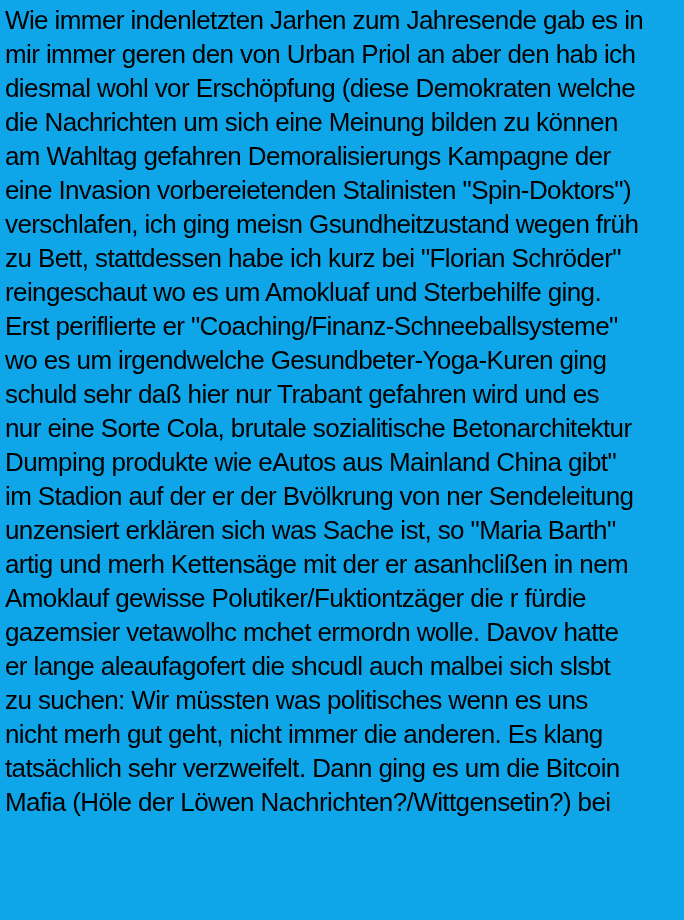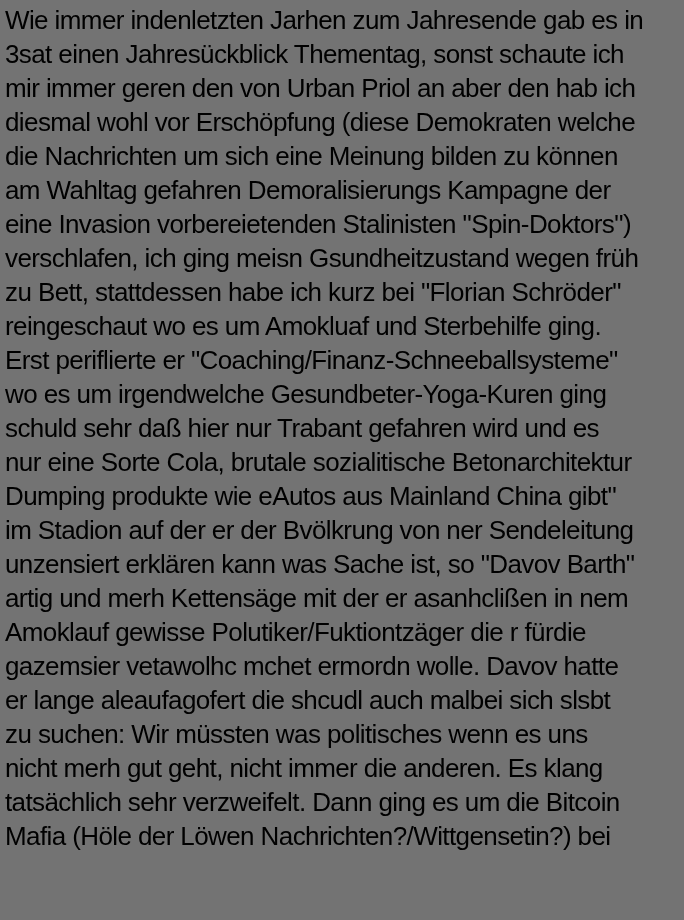--- a/index.html
+++ b/index.html
@@ -3,21 +3,21 @@
 <meta charset="utf-8">
 <style>
   html, body {
     margin: 0;
     padding: 0;
     background: #ffffff;
   }
   .page {
     width: 684px;
     height: 920px;
-    background: #737373;
+    background: #0ea5e9;
     overflow: hidden;
     box-sizing: border-box;
     padding: 3px 2px 0 5px;
   }
   .text-block {
     font-family: "Liberation Sans", sans-serif;
     font-size: 26px;
     line-height: 34px;
     letter-spacing: -0.6px;
     color: #000000;
@@ -27,36 +27,35 @@
     white-space: nowrap;
     height: 34px;
   }
 </style>
 </head>
 <body>
 
 <div class="page">
   <div class="text-block">
     <div class="line">Wie immer indenletzten Jarhen zum Jahresende gab es in</div>
-    <div class="line">3sat einen Jahresückblick Thementag, sonst schaute ich</div>
     <div class="line">mir immer geren den von Urban Priol an aber den hab ich</div>
     <div class="line">diesmal wohl vor Erschöpfung (diese Demokraten welche</div>
     <div class="line">die Nachrichten um sich eine Meinung bilden zu können</div>
     <div class="line">am Wahltag gefahren Demoralisierungs Kampagne der</div>
     <div class="line">eine Invasion vorbereietenden Stalinisten "Spin-Doktors")</div>
     <div class="line">verschlafen, ich ging meisn Gsundheitzustand wegen früh</div>
     <div class="line">zu Bett, stattdessen habe ich kurz bei "Florian Schröder"</div>
     <div class="line">reingeschaut wo es um Amokluaf und Sterbehilfe ging.</div>
     <div class="line">Erst periflierte er "Coaching/Finanz-Schneeballsysteme"</div>
     <div class="line">wo es um irgendwelche Gesundbeter-Yoga-Kuren ging</div>
     <div class="line">schuld sehr daß hier nur Trabant gefahren wird und es</div>
     <div class="line">nur eine Sorte Cola, brutale sozialitische Betonarchitektur</div>
     <div class="line">Dumping produkte wie eAutos aus Mainland China gibt"</div>
     <div class="line">im Stadion auf der er der Bvölkrung von ner Sendeleitung</div>
-    <div class="line">unzensiert erklären kann was Sache ist, so "Davov Barth"</div>
+    <div class="line">unzensiert erklären sich was Sache ist, so "Maria Barth"</div>
     <div class="line">artig und merh Kettensäge mit der er asanhclißen in nem</div>
     <div class="line">Amoklauf gewisse Polutiker/Fuktiontzäger die r fürdie</div>
     <div class="line">gazemsier vetawolhc mchet ermordn wolle. Davov hatte</div>
     <div class="line">er lange aleaufagofert die shcudl auch malbei sich slsbt</div>
     <div class="line">zu suchen: Wir müssten was politisches wenn es uns</div>
     <div class="line">nicht merh gut geht, nicht immer die anderen. Es klang</div>
     <div class="line">tatsächlich sehr verzweifelt. Dann ging es um die Bitcoin</div>
     <div class="line">Mafia (Höle der Löwen Nachrichten?/Wittgensetin?) bei</div>
   </div>
 </div>

